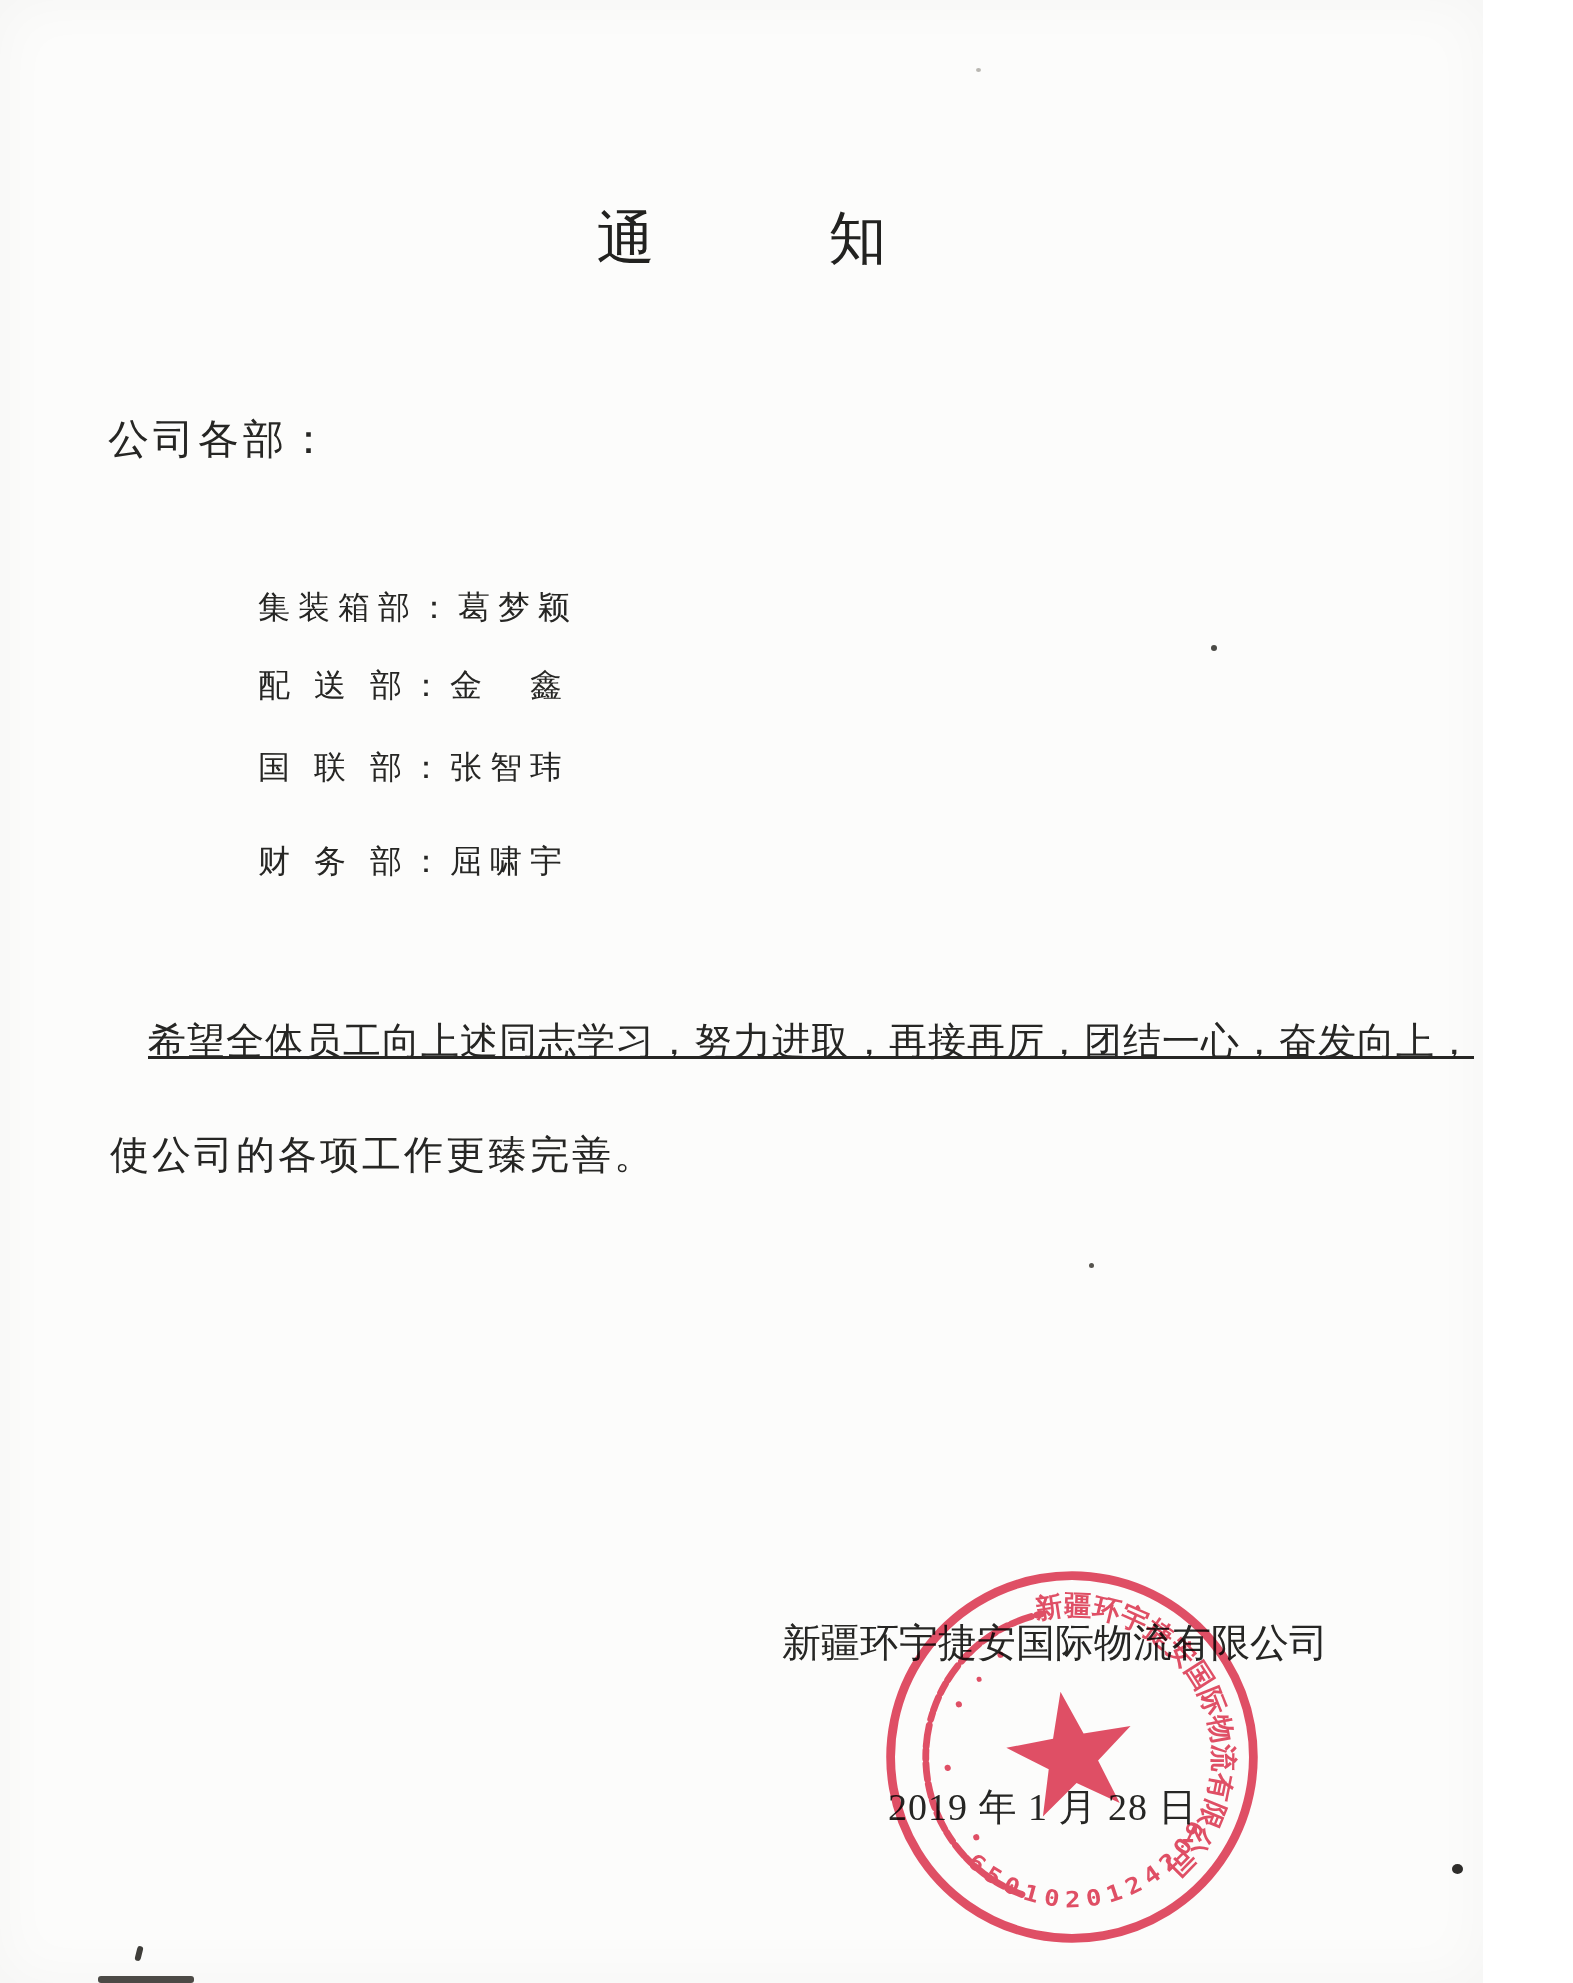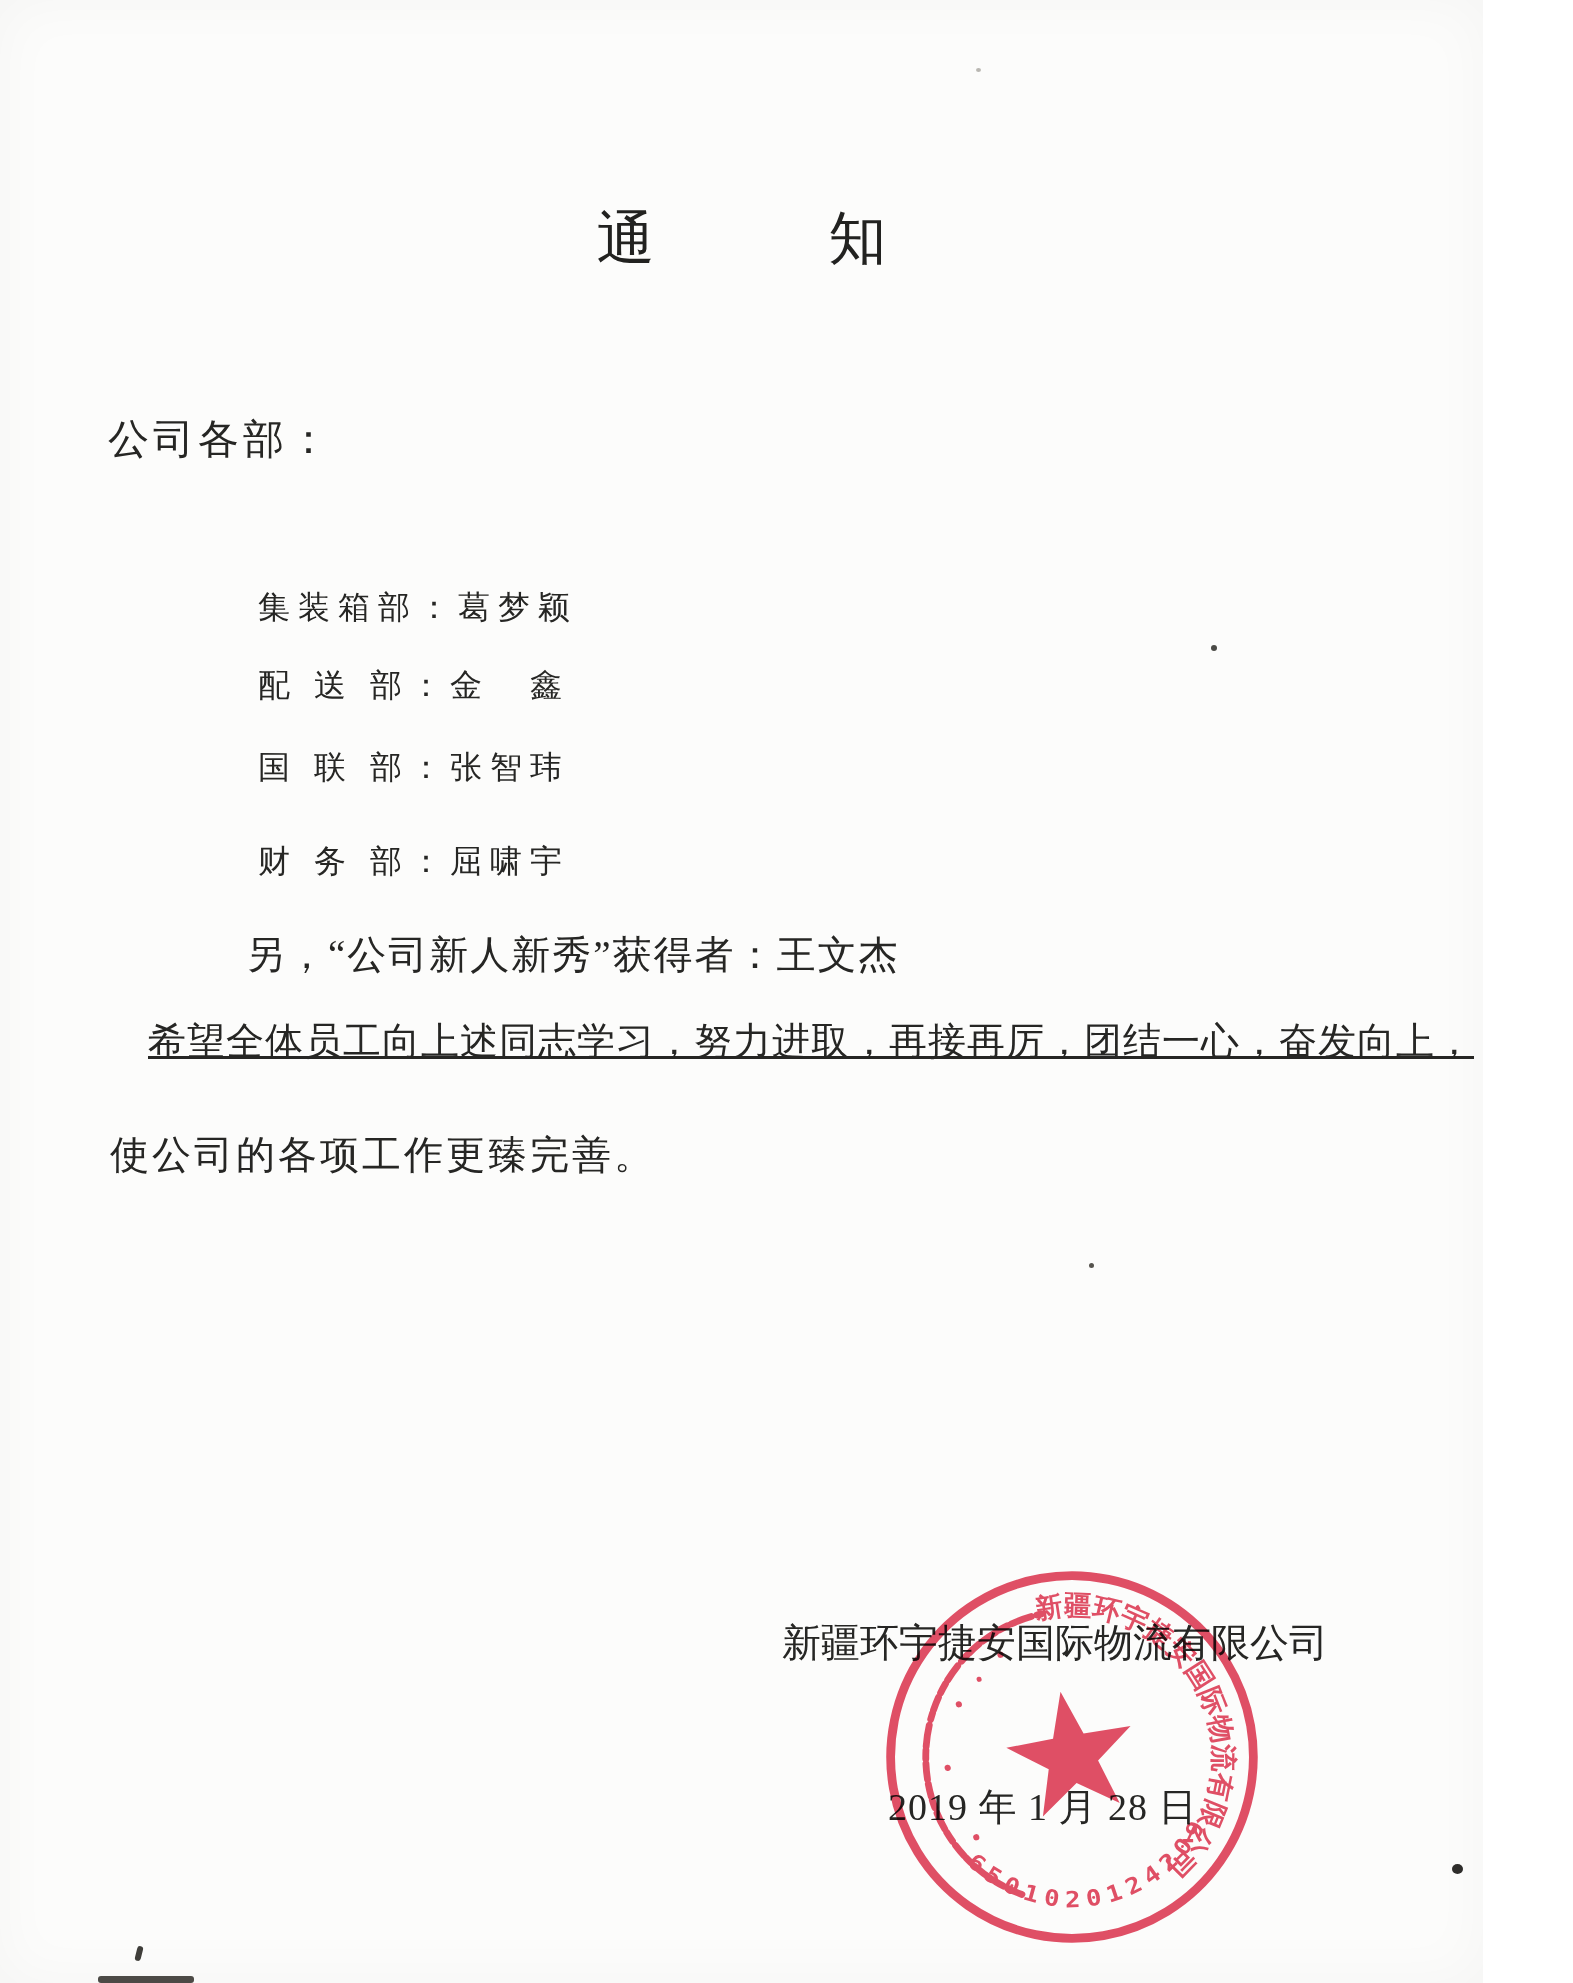--- a/index.html
+++ b/index.html
@@ -74,21 +74,20 @@
   <div class="title">通　　　知</div>
 
   <div class="line salutation">公司各部：</div>
 
 
   <div class="line award award-0">集装箱部：葛梦颖</div>
   <div class="line award award-1">配 送 部：金　鑫</div>
   <div class="line award award-2">国 联 部：张智玮</div>
   <div class="line award award-3">财 务 部：屈啸宇</div>
 
-  <div class="line special">另，“公司新人新秀”获得者：王文杰</div>
 
   <div class="line closing1">希望全体员工向上述同志学习，努力进取，再接再厉，团结一心，奋发向上，</div>
   <div class="line closing2">使公司的各项工作更臻完善。</div>
 
   <div class="line signature">新疆环宇捷安国际物流有限公司</div>
   <div class="line dateline">2019 年 1 月 28 日</div>
 
   <div class="stamp">
     <svg viewBox="0 0 400 400" xmlns="http://www.w3.org/2000/svg">
       <defs>

